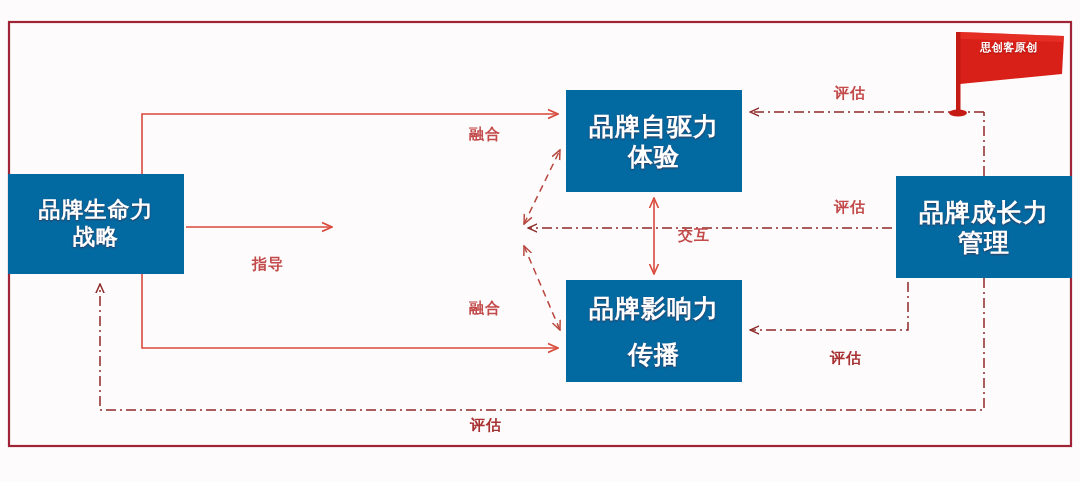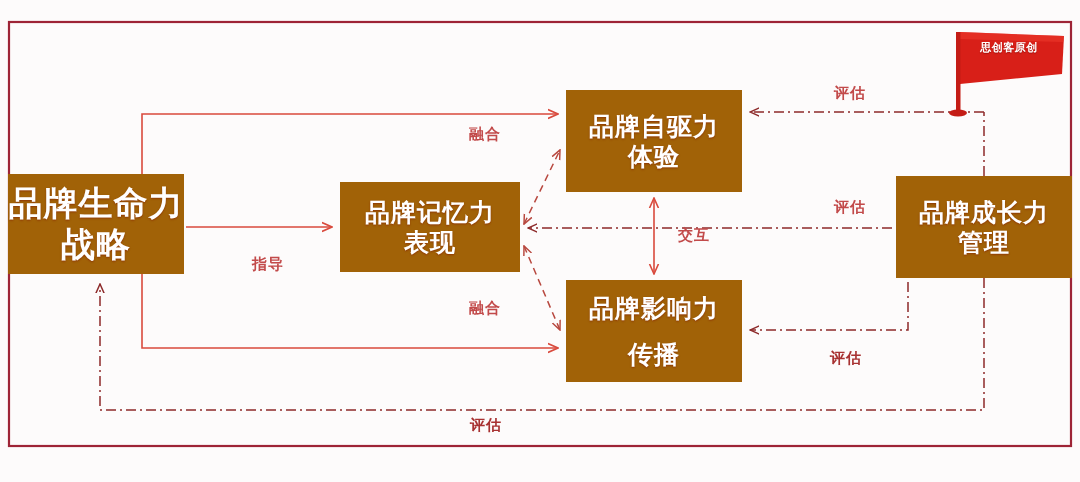--- a/index.html
+++ b/index.html
@@ -19,21 +19,21 @@
   }
   #diagram-svg {
     position: absolute;
     left: 0;
     top: 0;
     width: 1080px;
     height: 482px;
   }
   .node-box {
     position: absolute;
-    background: #a16207;
+    background: #0369a1;
     color: #ffffff;
     display: flex;
     flex-direction: column;
     align-items: center;
     justify-content: center;
     font-weight: bold;
     line-height: 1.22;
     text-align: center;
     letter-spacing: 1px;
     text-shadow: 0 1px 2px rgba(120,0,0,0.45);
@@ -125,29 +125,25 @@
   <div id="flag-wrap">
     <svg viewBox="0 0 124 92" width="124" height="92">
       <path d="M 16 4 L 120 8 L 118 46 L 16 56 Z" fill="#d81f18"></path>
       <path d="M 16 4 L 120 8 L 119 14 L 16 11 Z" fill="#ef3a2d" opacity="0.55"></path>
       <rect x="12" y="4" width="4.5" height="80" fill="#c41c15"></rect>
       <ellipse cx="14" cy="85" rx="9" ry="3.4" fill="#c41c15"></ellipse>
     </svg>
     <div id="flag-text">思创客原创</div>
   </div>
 
-  <div class="node-box" style="left:8px;top:174px;width:176px;height:100px;font-size:34px;">
+  <div class="node-box" style="left:8px;top:174px;width:176px;height:100px;font-size:22px;">
     <span class="ln">品牌生命力</span>
     <span class="ln">战略</span>
   </div>
 
-  <div class="node-box" style="left:340px;top:182px;width:180px;height:90px;font-size:25px;">
-    <span class="ln">品牌记忆力</span>
-    <span class="ln">表现</span>
-  </div>
 
   <div class="node-box" style="left:566px;top:90px;width:176px;height:102px;font-size:25px;">
     <span class="ln">品牌自驱力</span>
     <span class="ln">体验</span>
   </div>
 
   <div class="node-box" style="left:566px;top:280px;width:176px;height:102px;font-size:25px;gap:16px;">
     <span class="ln">品牌影响力</span>
     <span class="ln">传播</span>
   </div>

